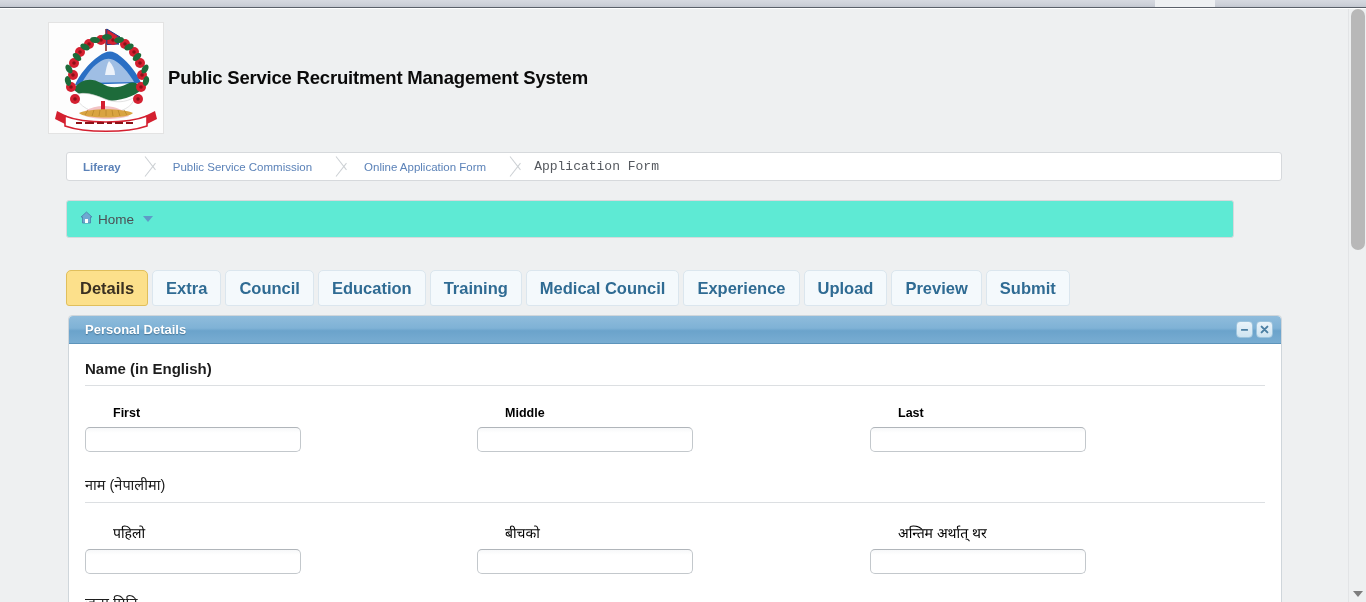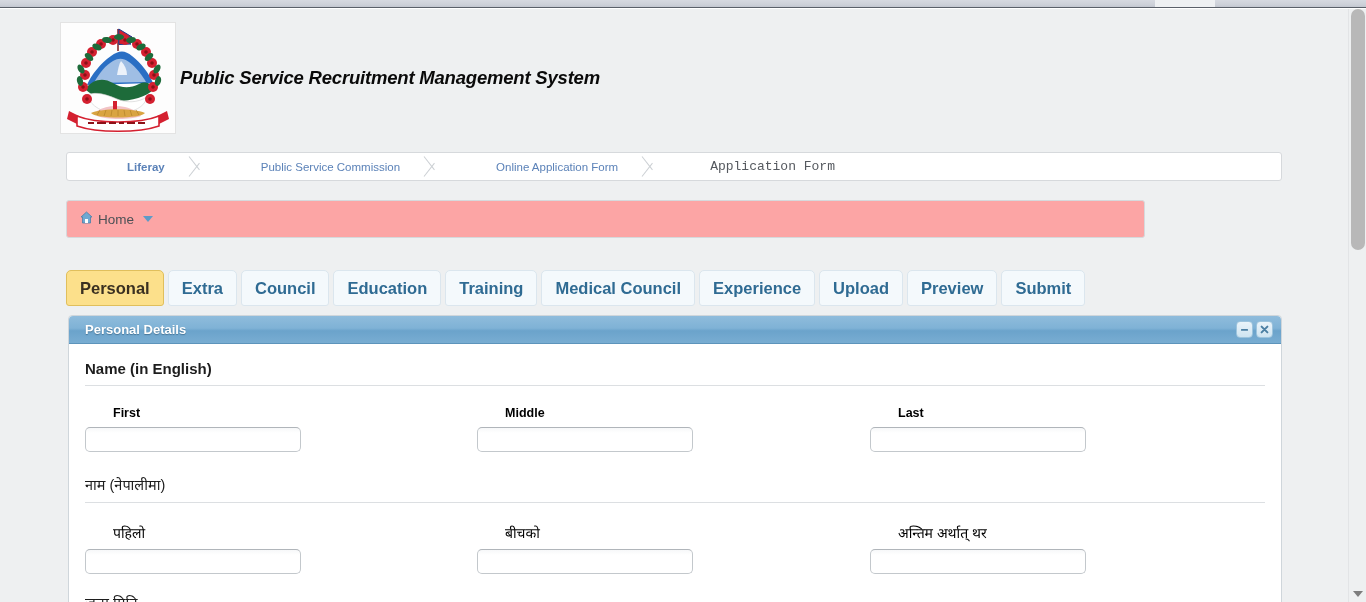--- a/index.html
+++ b/index.html
@@ -27,22 +27,22 @@
   
   .page {
     position: absolute; top: 9px; left: 0;
     width: 1348px; height: 593px;
     background: #eef0f1;
     overflow: hidden;
   }
 
   
   .header {
-    position: absolute; top: 13px; left: 60px;
-    width: 1200px; height: 112px; font-style: italic;
+    position: absolute; top: 13px; left: 48px;
+    width: 1200px; height: 112px;
   }
   .emblem {
     position: absolute; left: 0; top: 0;
     width: 116px; height: 112px;
     background: #fdfdfd;
     border: 1px solid #e3e3e3;
     overflow: hidden;
   }
   .emblem svg { display: block; }
   .app-title {
@@ -65,21 +65,20 @@
     align-items: stretch;
     overflow: hidden;
   }
   .crumb {
     position: relative;
     display: flex; align-items: center;
     padding: 0 22px 0 14px;
     font-size: 11.5px;
     color: #6e7278;
     white-space: nowrap;
-    margin-left: 44px;
   }
   .crumb.link { color: #5b82b8; }
   .crumb.first { color: #5b82b8; font-weight: bold; padding-left: 16px; }
   .crumb.current { color: #55595f; font-size: 13px; padding-left: 10px; font-family: Liberation Mono, monospace; }
   .crumb-sep {
     position: relative;
     width: 16px;
     flex: none;
   }
   .crumb-sep::before,
@@ -99,22 +98,22 @@
   .crumb-sep::after {
     bottom: 3px;
     transform-origin: left center;
     transform: rotate(-52deg);
     width: 17px;
   }
 
   
   .home-bar {
     position: absolute; left: 66px; top: 191px;
-    width: 1079px; height: 38px;
-    background: #fca5a5;
+    width: 1168px; height: 38px;
+    background: #5eead4;
     border: 1px solid #d6d9dc;
     border-radius: 3px;
     display: flex; align-items: center;
   }
   .home-item {
     display: flex; align-items: center;
     gap: 5px;
     margin-left: 13px;
     font-size: 13.5px;
     color: #4c5055;
@@ -387,21 +386,21 @@
           <path d="M6.5 1 L12 6 L10.5 6 L10.5 12 L2.5 12 L2.5 6 L1 6 Z" fill="#6ea9d2" stroke="#4a7fa8" stroke-width="0.8"></path>
           <rect x="5" y="8" width="3" height="4" fill="#ffffff"></rect>
         </svg>
       </span>
       <span>Home</span>
       <span class="caret-down"></span>
     </div>
   </div>
 
   <div class="tabs">
-    <div class="tab active">Personal</div>
+    <div class="tab active">Details</div>
     <div class="tab">Extra</div>
     <div class="tab">Council</div>
     <div class="tab">Education</div>
     <div class="tab">Training</div>
     <div class="tab">Medical Council</div>
     <div class="tab">Experience</div>
     <div class="tab">Upload</div>
     <div class="tab">Preview</div>
     <div class="tab">Submit</div>
   </div>

